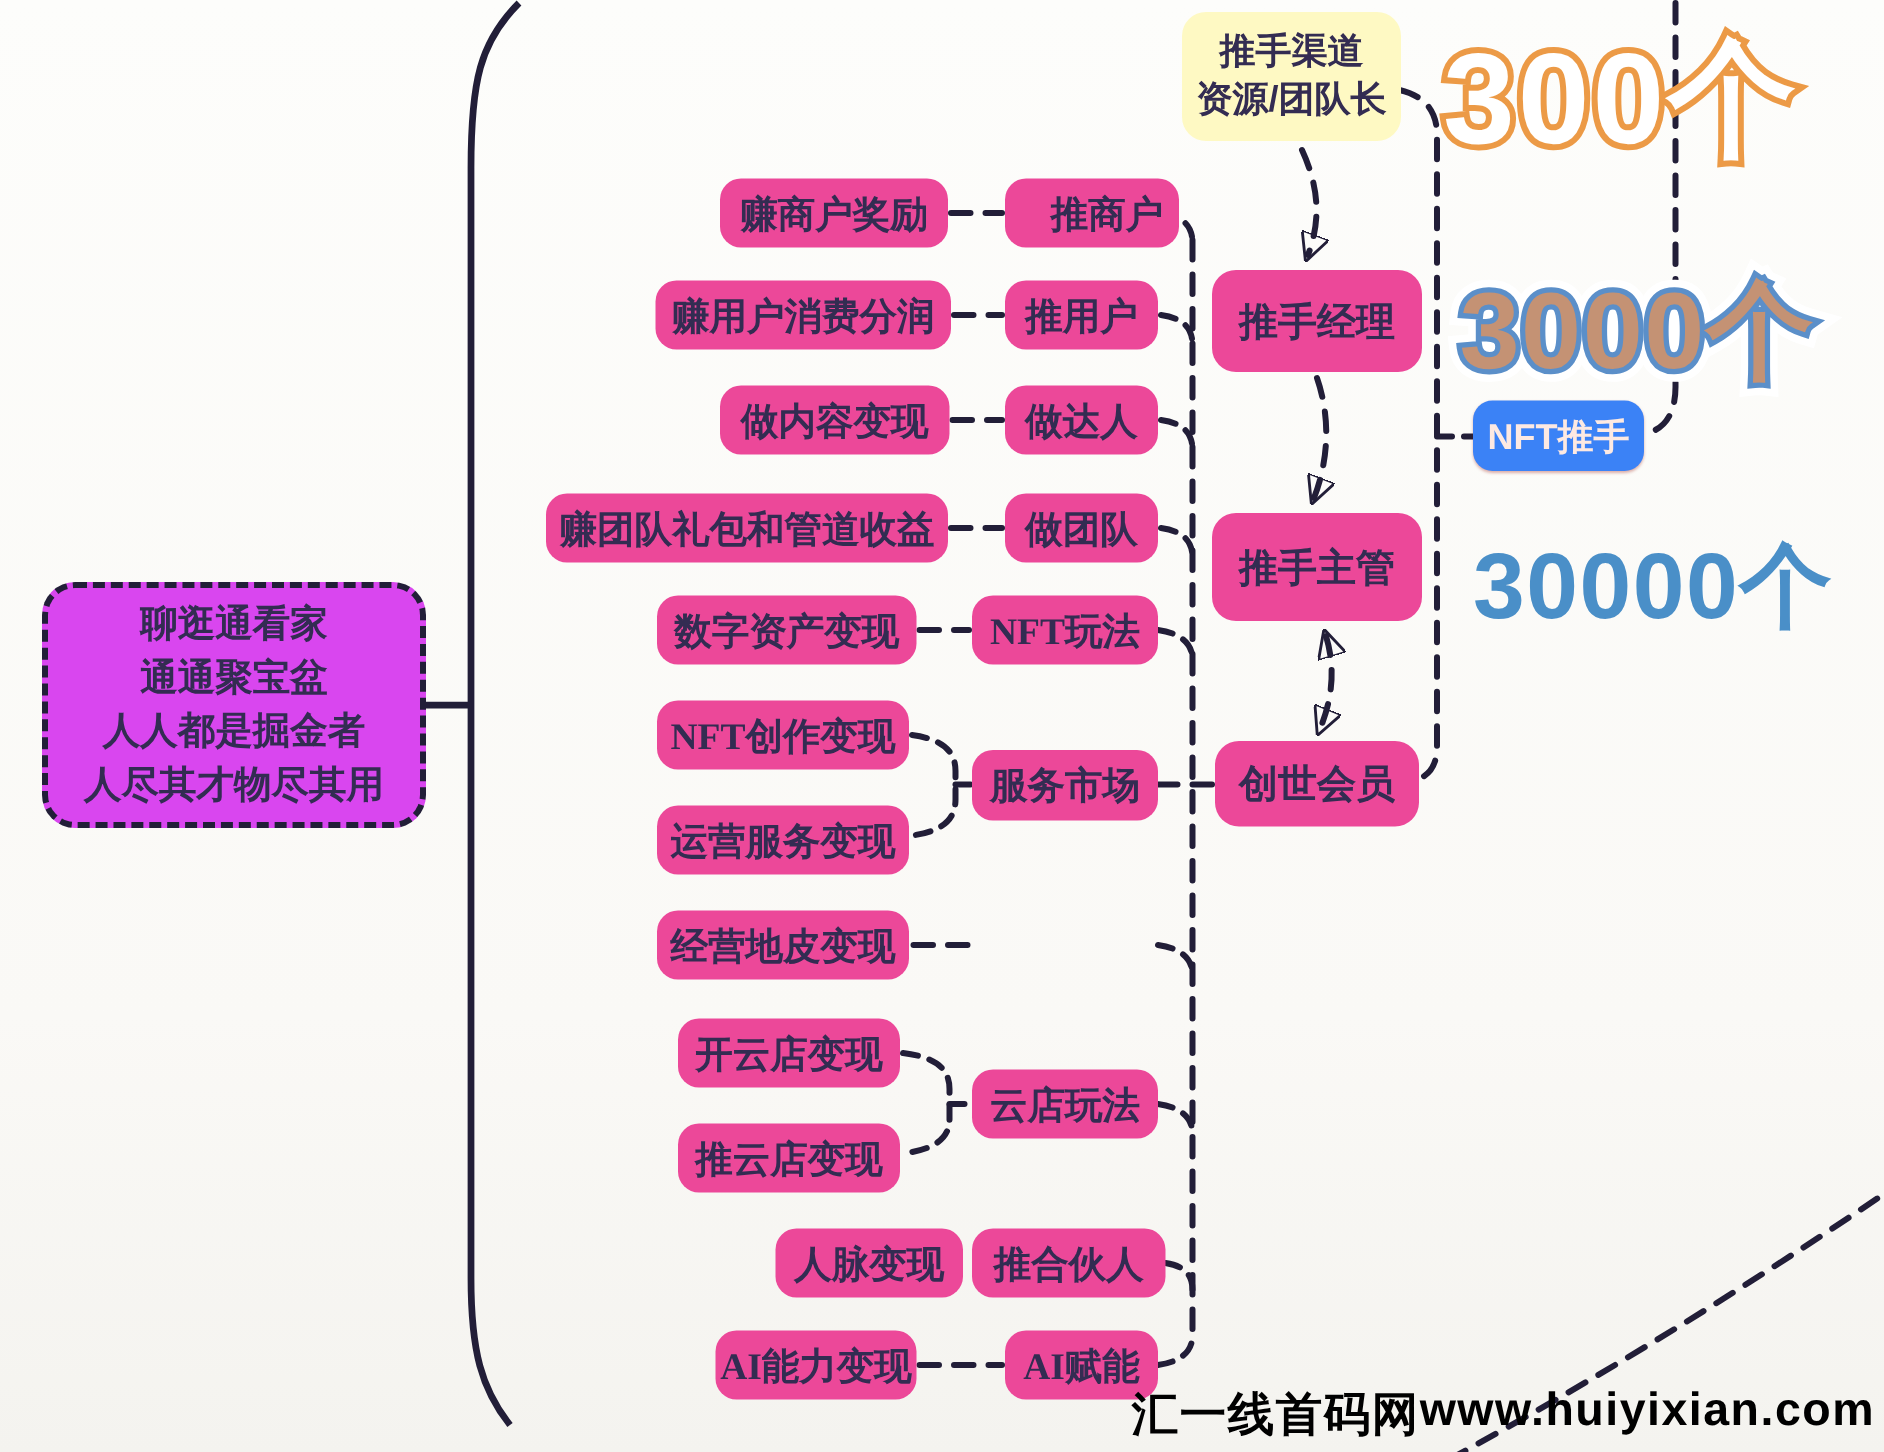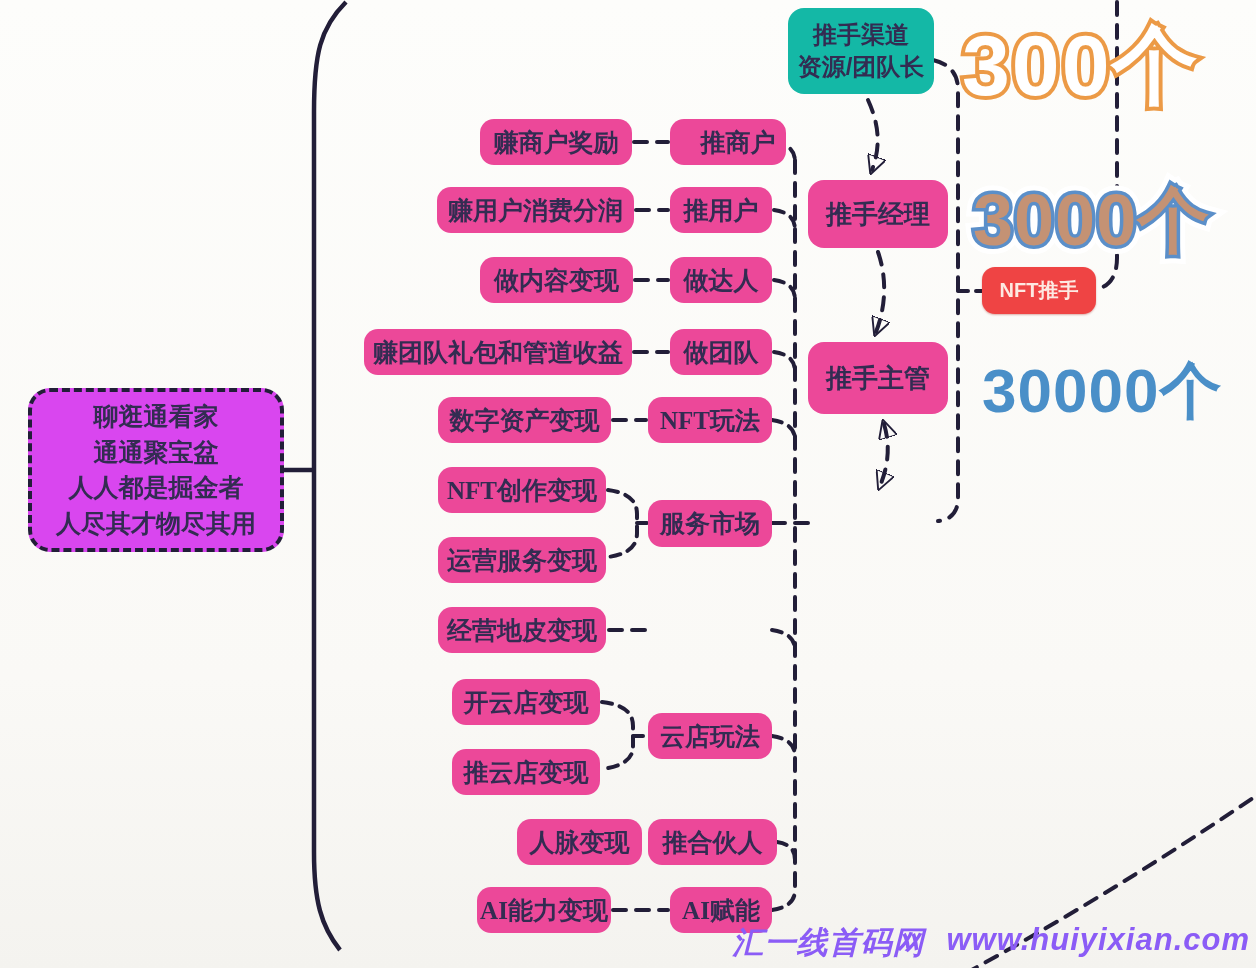--- a/index.html
+++ b/index.html
@@ -30,41 +30,41 @@
   .root {
     position:absolute; z-index:2;
     left:28px; top:388px; width:256px; height:164px;
     background:#d946ef; border:4px dashed #221e38; border-radius:22px;
     display:flex; flex-direction:column; align-items:center; justify-content:center;
     color:#332c52; font-weight:bold; font-size:25px; line-height:1.42;
   }
   .channel {
     position:absolute; z-index:2;
     left:788px; top:8px; width:146px; height:86px;
-    background:#14b8a6; border-radius:16px;
+    background:#fef9c3; border-radius:16px;
     display:flex; flex-direction:column; align-items:center; justify-content:center;
     color:#332c52; font-weight:bold; font-size:24px; line-height:1.35; white-space:nowrap;
   }
   .redbadge {
     position:absolute; z-index:3;
     left:982px; top:267px; width:114px; height:47px;
-    background:#ef4444; border-radius:13px;
+    background:#3b82f6; border-radius:13px;
     display:flex; align-items:center; justify-content:center;
-    color:#fde9e2; font-weight:bold; font-size:20px; white-space:nowrap;
+    color:#fde9e2; font-weight:bold; font-size:24px; white-space:nowrap;
     box-shadow:0 1px 2px rgba(160,30,20,.35);
   }
   svg text { font-family:"Liberation Sans", sans-serif; font-weight:bold; }
   .cnt-orange { fill:#ffffff; stroke:#ec9a46; stroke-width:8; paint-order:stroke; font-size:86px; letter-spacing:2px; }
   .cnt-blue-halo { fill:none; stroke:#ffffff; stroke-width:17; font-size:72px; letter-spacing:1px; }
   .cnt-blue { fill:#c49274; stroke:#5b8fc9; stroke-width:7; paint-order:stroke; font-size:72px; letter-spacing:1px; }
   .cnt-solid { fill:#4a8fc8; font-size:62px; letter-spacing:1px; }
   .watermark {
     position:absolute; z-index:4; right:6px; bottom:4px;
-    font-weight:bold; font-size:31px; color:#8b5cf6; letter-spacing:1px;
-    display:flex; gap:22px; white-space:nowrap;font-style:italic;
+    font-weight:bold; font-size:31px; color:#000000; letter-spacing:1px;
+    display:flex; white-space:nowrap;
   }
 </style>
 </head>
 <body>
 
 <div id="stage">
 
   <svg id="wires" width="1256" height="968" viewBox="0 0 1256 968">
     <defs>
       <marker id="arr" viewBox="0 0 10 10" refX="7.5" refY="5" markerWidth="19" markerHeight="19" markerUnits="userSpaceOnUse" orient="auto-start-reverse">
@@ -147,20 +147,21 @@
   <div class="node" style="left:648px;top:713px;width:124px;height:46px;">云店玩法</div>
   <div class="node" style="left:648px;top:819px;width:129px;height:46px;">推合伙人</div>
   <div class="node" style="left:670px;top:887px;width:102px;height:46px;">AI赋能</div>
 
   <div class="channel">
     <span>推手渠道</span>
     <span>资源/团队长</span>
   </div>
   <div class="node chain" style="left:808px;top:180px;width:140px;height:68px;">推手经理</div>
   <div class="node chain" style="left:808px;top:342px;width:140px;height:72px;">推手主管</div>
+  <div class="node chain" style="left:810px;top:494px;width:136px;height:57px;">创世会员</div>
   <div class="redbadge">NFT推手</div>
 
   <div class="watermark">
     <span>汇一线首码网</span>
     <span>www.huiyixian.com</span>
   </div>
 
 </div>
 
 </body></html>

